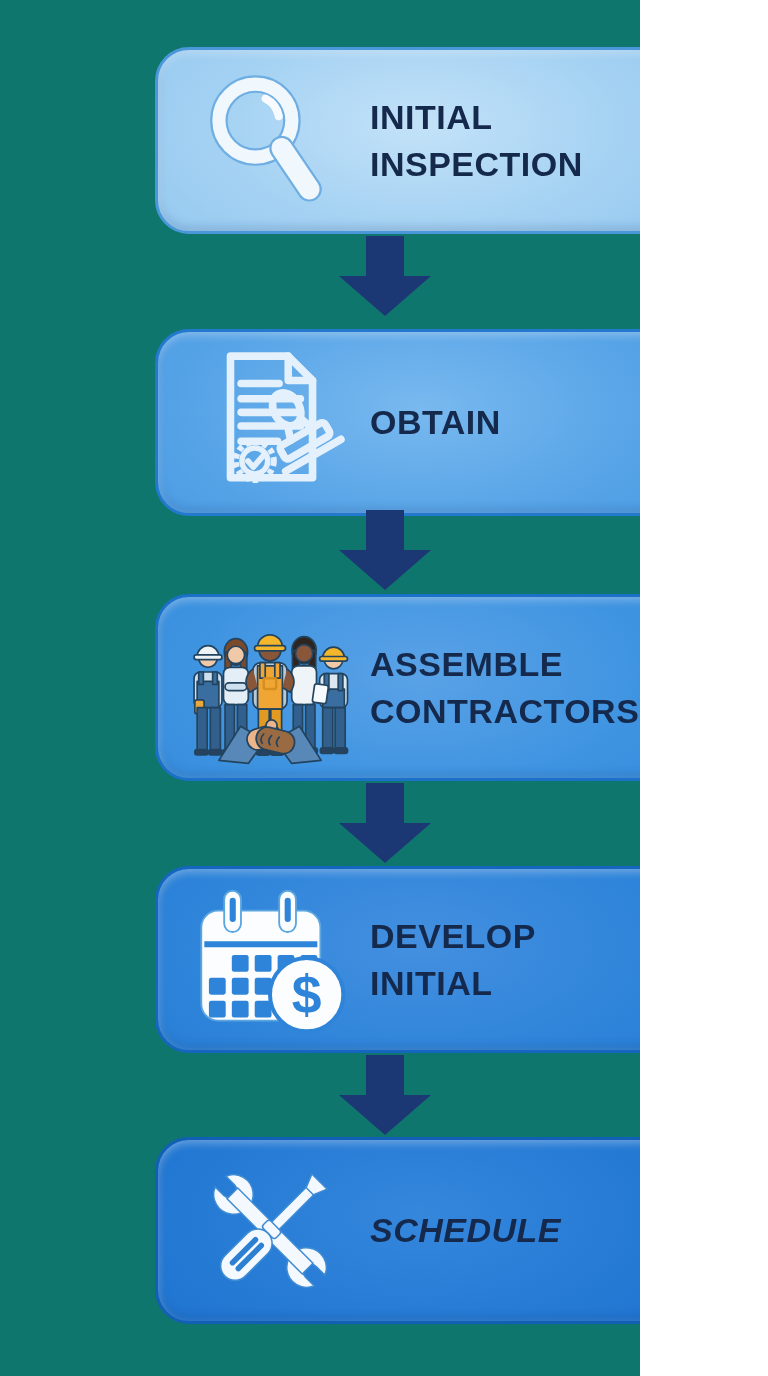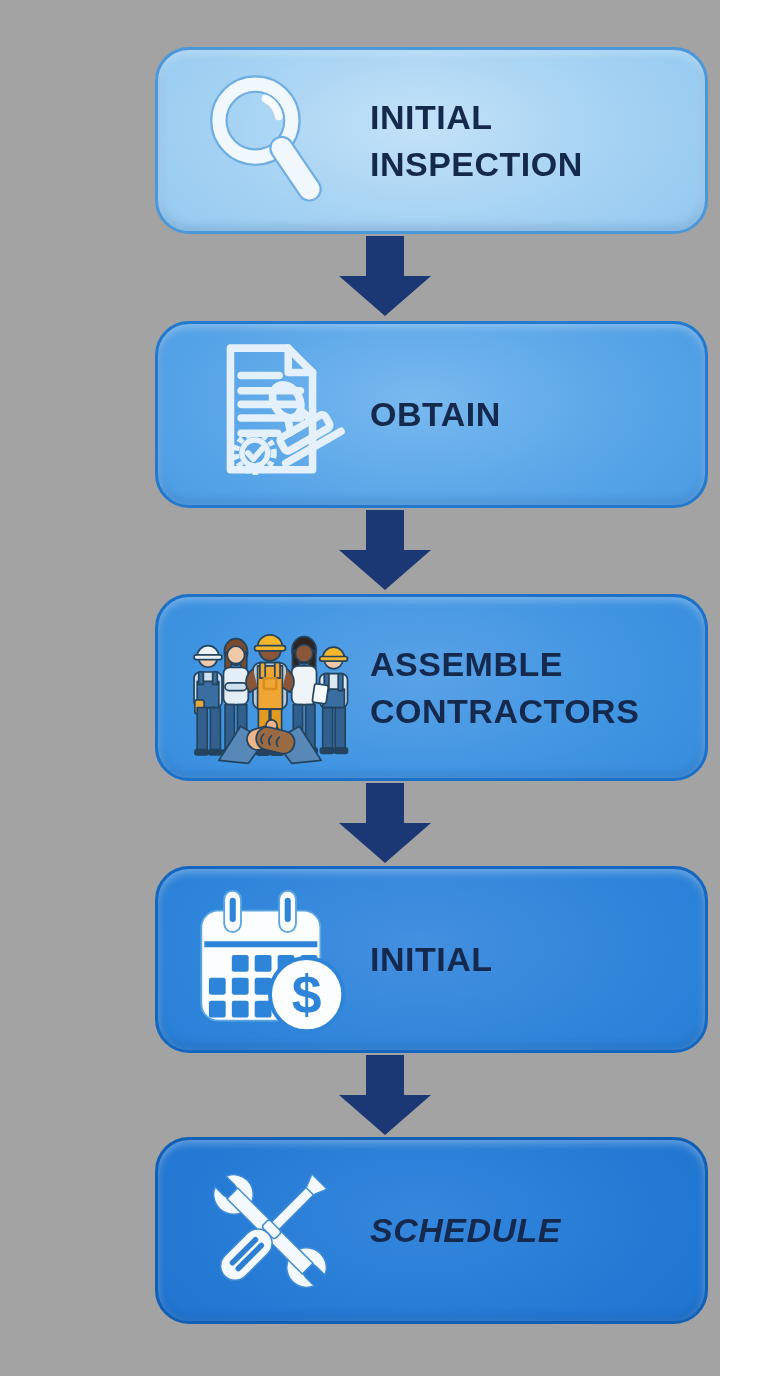--- a/index.html
+++ b/index.html
@@ -1,27 +1,27 @@
 <!DOCTYPE html>
 <html><head>
 <meta charset="utf-8">
 <style>
   html,body{margin:0;padding:0;background:#ffffff;}
   .canvas{
-    position:relative;width:720px;height:1376px;background:#a3a3a3;overflow:hidden;
+    position:relative;width:640px;height:1376px;background:#0f766e;overflow:hidden;
     font-family:"Liberation Sans", sans-serif;
   }
   .step{
     position:absolute;left:155px;width:553px;height:187px;
     border-radius:34px;border:3px solid #2379cd;box-sizing:border-box;
     display:flex;align-items:center;
     box-shadow:inset 0 3px 8px rgba(255,255,255,.35), inset 0 -4px 10px rgba(0,40,100,.18);
   }
   .s1{top:47px;background:radial-gradient(90% 140% at 48% 42%, #c3e2f8 0%, #a5d2f3 40%, #84bfec 100%);border-color:#4a98da;}
-  .s2{top:321px;background:radial-gradient(90% 140% at 48% 42%, #79b9ef 0%, #57a4e7 45%, #3d92e0 100%);border-color:#2379cd;}
+  .s2{top:329px;background:radial-gradient(90% 140% at 48% 42%, #79b9ef 0%, #57a4e7 45%, #3d92e0 100%);border-color:#2379cd;}
   .s3{top:594px;background:radial-gradient(90% 140% at 48% 42%, #5aa2e7 0%, #3f94e1 45%, #2c84d8 100%);border-color:#1b70c7;align-items:center;}
   .s4{top:866px;background:radial-gradient(90% 140% at 48% 42%, #448fe0 0%, #2f85da 45%, #2076d0 100%);border-color:#1566bf;}
   .s5{top:1137px;background:radial-gradient(90% 140% at 48% 42%, #3587dc 0%, #257ad4 45%, #176dcb 100%);border-color:#1260b6;font-style:italic;}
   .icon-wrap{
     flex:0 0 200px;display:flex;justify-content:center;align-items:center;padding-left:12px;
   }
   .label{
     flex:1;color:#15294d;font-weight:bold;font-size:34px;line-height:47px;
     letter-spacing:.5px;padding-right:8px;
   }
@@ -217,20 +217,21 @@
             <rect x="60" y="62" width="11" height="11" rx="1.5"></rect>
           <rect x="15" y="77" width="11" height="11" rx="1.5"></rect>
             <rect x="30" y="77" width="11" height="11" rx="1.5"></rect>
             <rect x="45" y="77" width="11" height="11" rx="1.5"></rect>
         </g>
         <circle cx="79" cy="73" r="24" fill="#fbfdff" stroke="#2d84d8" stroke-width="2.6"></circle>
         <text x="79" y="85" text-anchor="middle" font-size="35" font-weight="bold" fill="#2d84d8" font-family="Liberation Sans, sans-serif">$</text>
       </svg>
     </div>
     <div class="label">
+      <span>DEVELOP</span>
       <span>INITIAL</span>
     </div>
   </section>
 
   <div class="arrow a4">
     <svg width="94" height="80" viewBox="0 0 94 80">
       <polygon points="28,0 66,0 66,40 93,40 47,80 1,40 28,40" fill="#1b3875"></polygon>
     </svg>
   </div>
 

